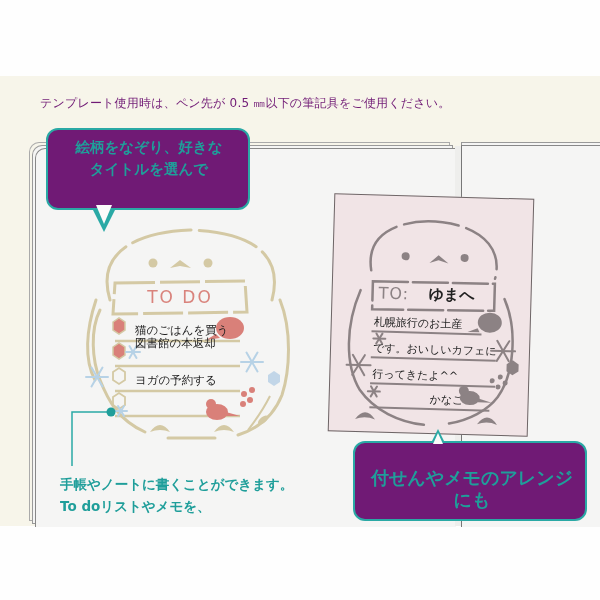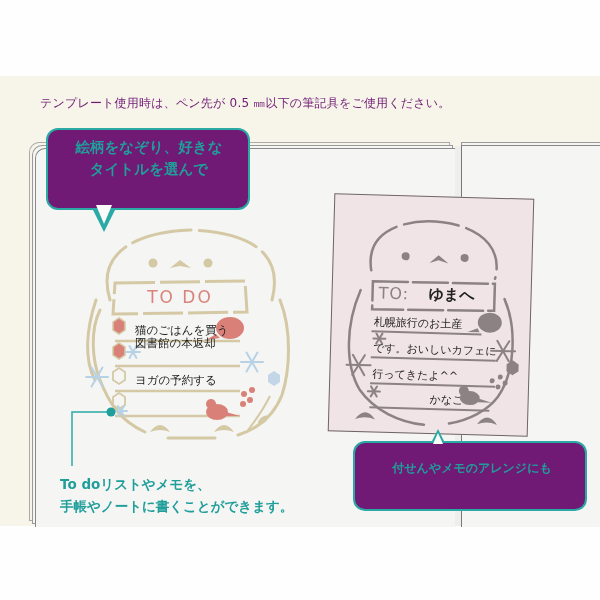--- a/index.html
+++ b/index.html
@@ -47,21 +47,21 @@
       border-left: 12px solid transparent; border-right: 12px solid transparent;
       border-top: 24px solid #2aa9a5;
     }
     .bubble-top .tail::after {
       content:""; position:absolute; left:-8px; top:-27px;
       border-left: 8px solid transparent; border-right: 8px solid transparent;
       border-top: 19px solid #fbfbfa;
     }
     .bubble-bottom {
       left: 353px; top: 441px; width: 206px; height: 46px;
-      padding: 14px 10px 6px 14px; font-size: 12px; line-height: 22px;
+      padding: 24px 10px 6px 14px; font-size: 18px; line-height: 22px;
     }
     .bubble-bottom .tail {
       position:absolute; left: 76px; top: -14px; width:0; height:0;
       border-left: 7px solid transparent; border-right: 7px solid transparent;
       border-bottom: 14px solid #2aa9a5;
     }
     .bubble-bottom .tail::after {
       content:""; position:absolute; left:-5px; top:4px;
       border-left: 5px solid transparent; border-right: 5px solid transparent;
       border-bottom: 11px solid #fbfbfa;
@@ -234,20 +234,20 @@
   <div style="position:absolute;left:100px;top:195px;font-size:11px;color:#222;">かなこ</div>
 </div>
 
 <div class="bubble bubble-top">
   <div>絵柄をなぞり、好きな</div>
   <div>タイトルを選んで</div>
   <span class="tail"></span>
 </div>
 
 <div class="caption">
+  <div>手帳やノートに書くことができます。</div>
   <div>To doリストやメモを、</div>
-  <div>手帳やノートに書くことができます。</div>
 </div>
 
 <div class="bubble bubble-bottom">
   <div>付せんやメモのアレンジにも</div>
   <span class="tail"></span>
 </div>
 
 </body></html>

